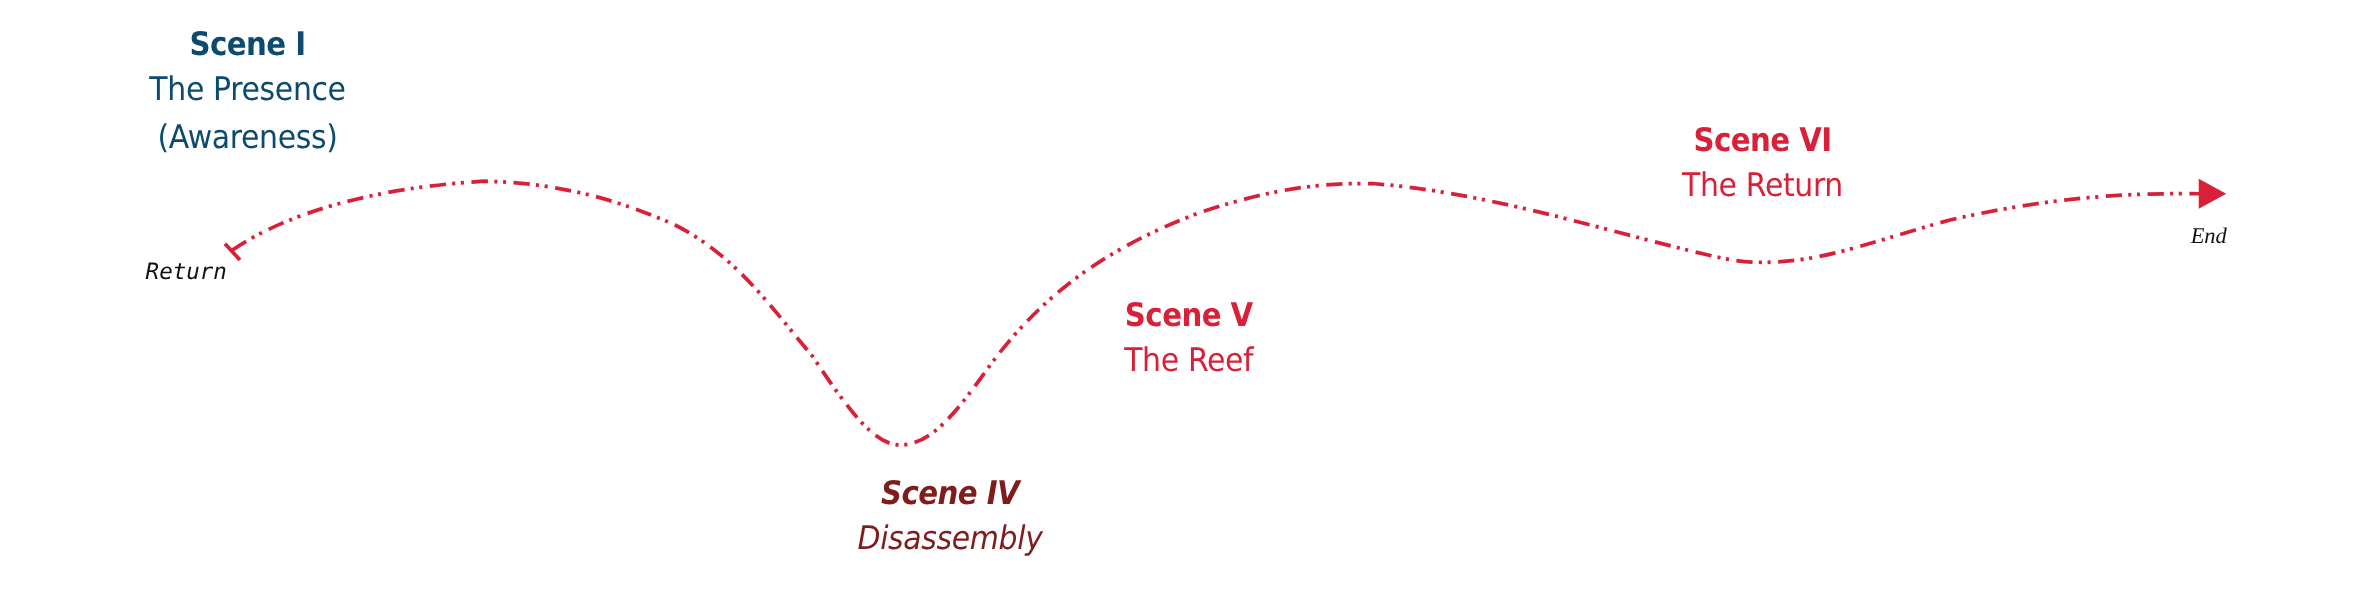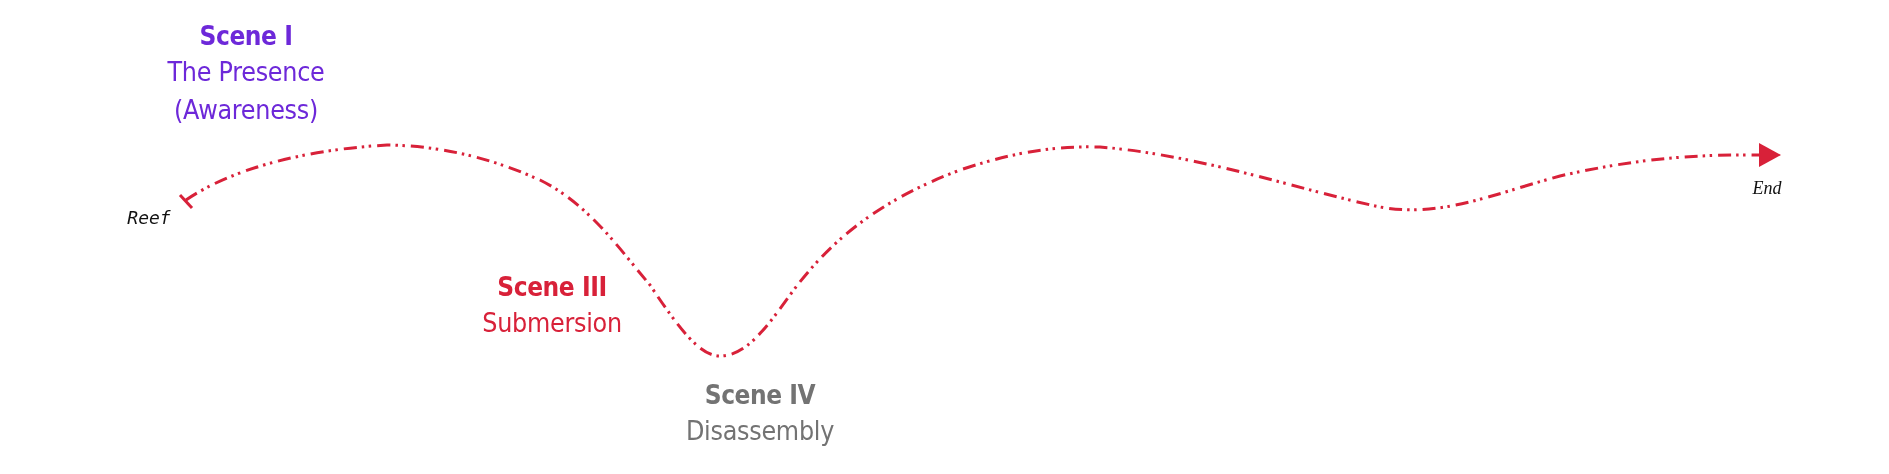--- a/index.html
+++ b/index.html
@@ -25,34 +25,38 @@
          C745,356 765,330 790,295
          C830,240 880,200 960,170
          C1020,150 1060,146 1100,147
          C1200,155 1300,190 1380,207
          C1440,218 1490,195 1560,176
          C1630,160 1690,154 1760,155" fill="none" stroke="#d82139" stroke-width="3" stroke-dasharray="13 5 2.5 4.5 2.5 6" stroke-linecap="butt"></path>
     <line x1="180" y1="195" x2="192" y2="208" stroke="#d82139" stroke-width="3"></line>
     <polygon points="1759,143 1781,155 1759,167" fill="#d82139"></polygon>
   </svg>
 
-  <div class="endpoint" style="left:149px; top:207px;">Reef</div>
+  <div class="endpoint" style="left:149px; top:207px;">Return</div>
   <div class="endpoint end" style="left:1767px; top:178px;">End</div>
 
-  <div class="scene" style="left: 198px; top: 20px; color: #6d28d9; margin-left: 48px;">
+  <div class="scene" style="left: 198px; top: 20px; color: #0c4a6e;">
     <div class="title">Scene I</div>
     <div class="sub">The Presence</div>
     <div class="sub" style="margin-top:-2px;">(Awareness)</div>
   </div>
 
 
-  <div class="scene" style="left: 552px; top: 271px; color: rgb(216, 33, 57);">
-    <div class="title">Scene III</div>
-    <div class="sub">Submersion</div>
-  </div>
 
-  <div class="scene" style="left: 760px; top: 379px; color: #737373;">
+  <div class="scene" style="left: 760px; top: 379px; color: #7f1d1d; font-style: italic;">
     <div class="title">Scene IV</div>
     <div class="sub">Disassembly</div>
   </div>
 
+  <div class="scene" style="left: 951px; top: 237px; color: rgb(216, 33, 57);">
+    <div class="title">Scene V</div>
+    <div class="sub">The Reef</div>
+  </div>
 
+  <div class="scene" style="left: 1410px; top: 97px; color: rgb(216, 33, 57);">
+    <div class="title">Scene VI</div>
+    <div class="sub">The Return</div>
+  </div>
 </div>
 
 </body></html>

